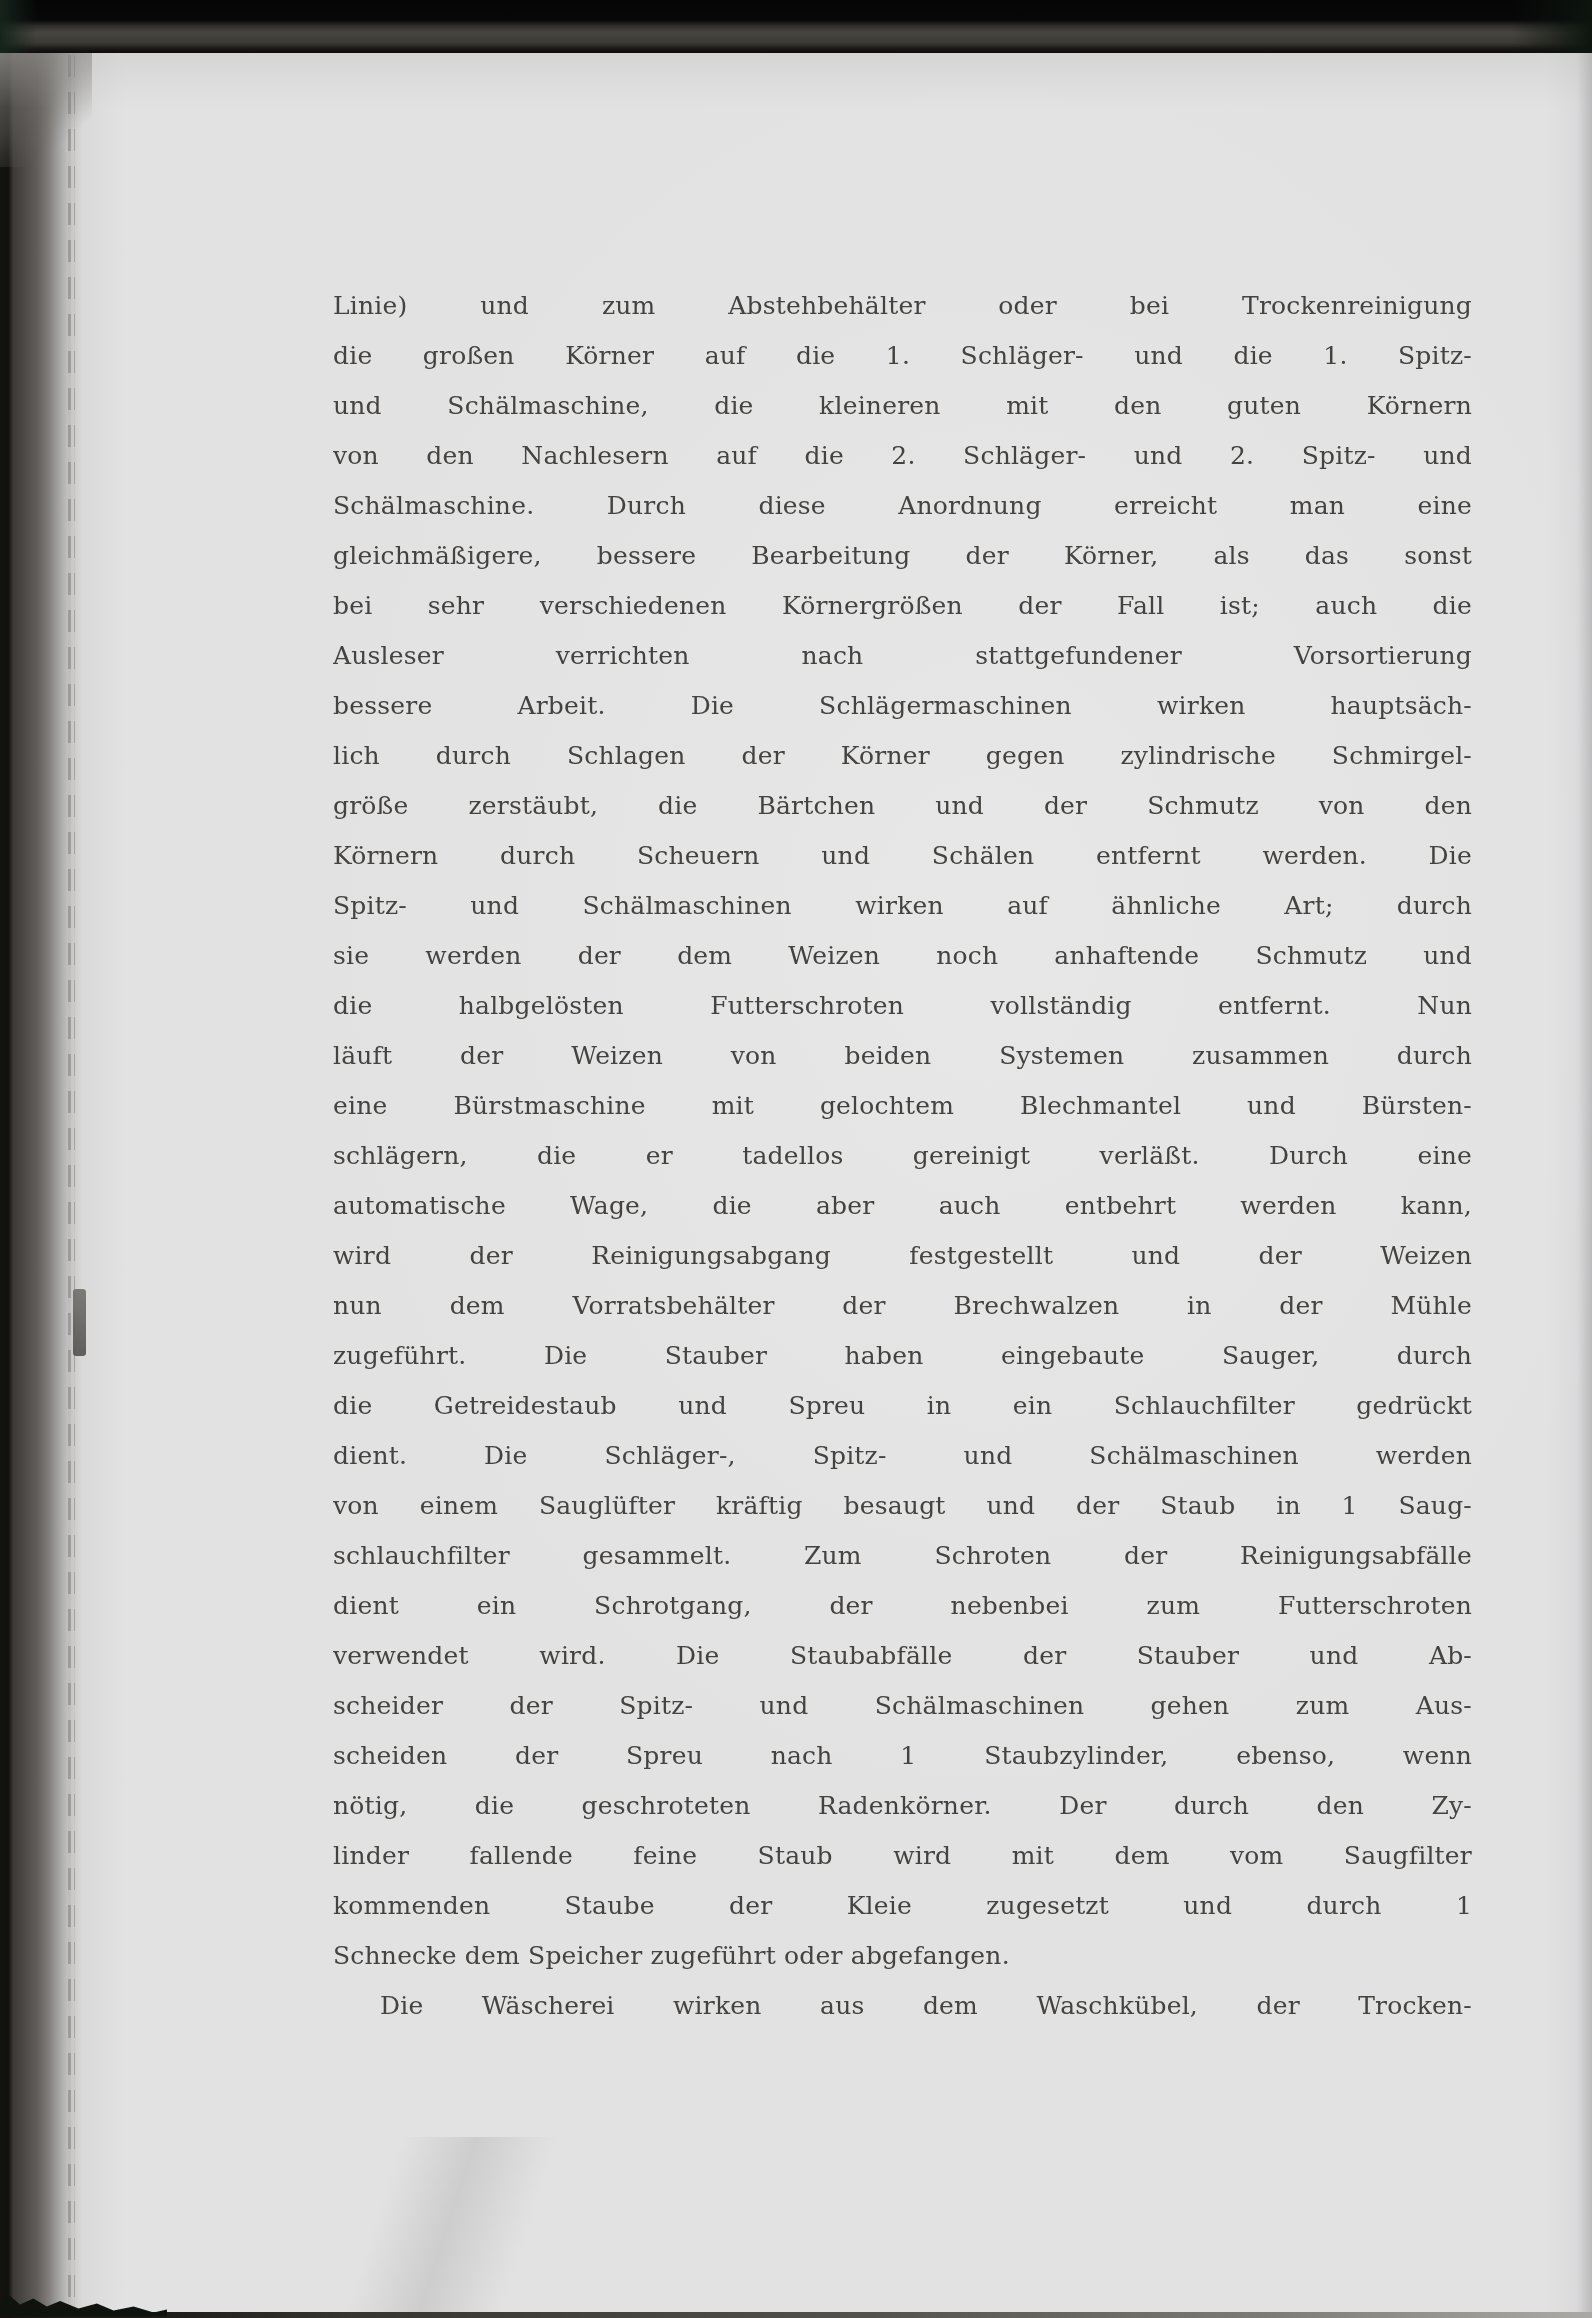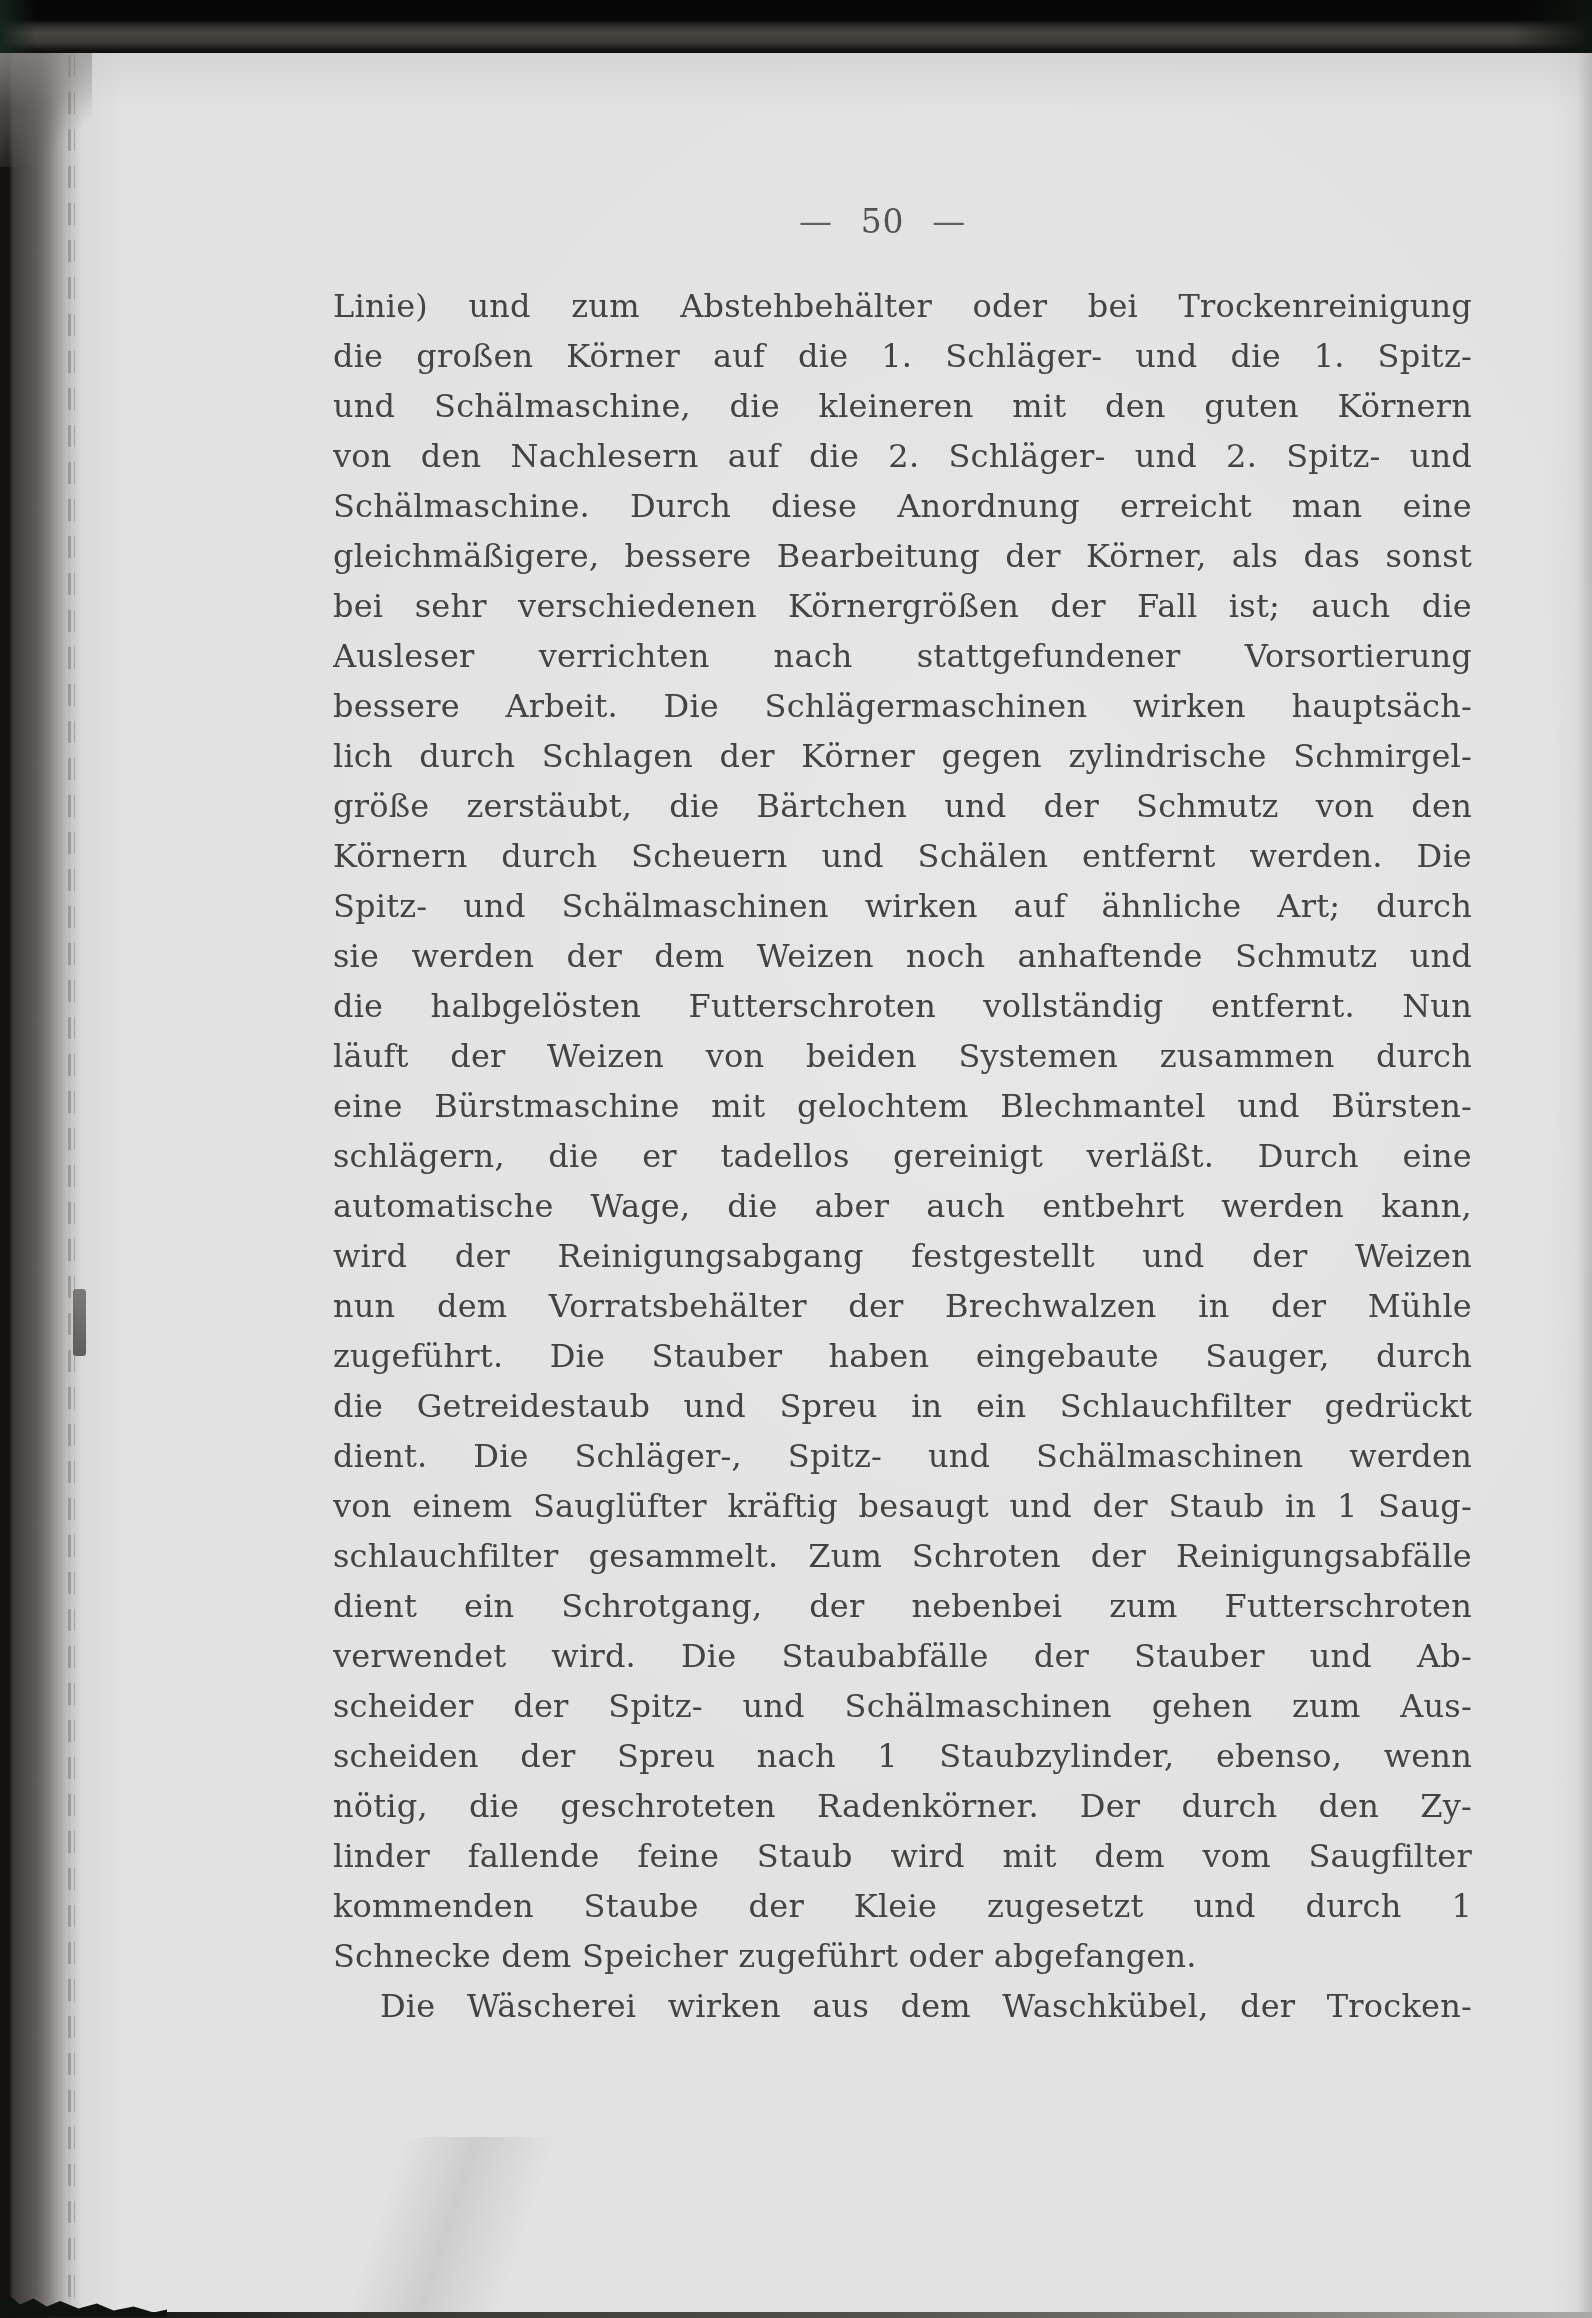--- a/index.html
+++ b/index.html
@@ -86,21 +86,21 @@
     letter-spacing: 0.8px; white-space: nowrap;
   }
   .page-number .dash { margin: 0 28px; color: #62605c; }
 
   .body-text {
     position: absolute; left: 333px; top: 281px; width: 1139px;
     color: #454340;
   }
   .ln {
     height: 50px;
-    font-size: 32px;
+    font-size: 25px;
     line-height: 50px;
     letter-spacing: 0.2px;
     text-align: justify;
     -moz-text-align-last: justify;
     text-align-last: justify;
     overflow: hidden;
   }
   .ln.para-end {
     text-align: center;
     -moz-text-align-last: left;
@@ -117,23 +117,20 @@
   <div class="corner-tl-wedge"></div>
   <div class="page-edge-lines"></div>
   <div class="edge-right"></div>
   <div class="paper-vignette"></div>
   <div class="crease-bl"></div>
   <div class="edge-top"></div>
   <div class="edge-bottom"></div>
   <div class="corner-bl-blob"></div>
   <div class="ribbon-mark"></div>
 
-  <div class="page-number">
-    <span class="dash">—</span><span>50</span><span class="dash">—</span>
-  </div>
 
   <div class="body-text">
     <div class="ln">Linie) und zum Abstehbehälter oder bei Trockenreinigung</div>
     <div class="ln">die großen Körner auf die 1. Schläger- und die 1. Spitz-</div>
     <div class="ln">und Schälmaschine, die kleineren mit den guten Körnern</div>
     <div class="ln">von den Nachlesern auf die 2. Schläger- und 2. Spitz- und</div>
     <div class="ln">Schälmaschine. Durch diese Anordnung erreicht man eine</div>
     <div class="ln">gleichmäßigere, bessere Bearbeitung der Körner, als das sonst</div>
     <div class="ln">bei sehr verschiedenen Körnergrößen der Fall ist; auch die</div>
     <div class="ln">Ausleser verrichten nach stattgefundener Vorsortierung</div>

